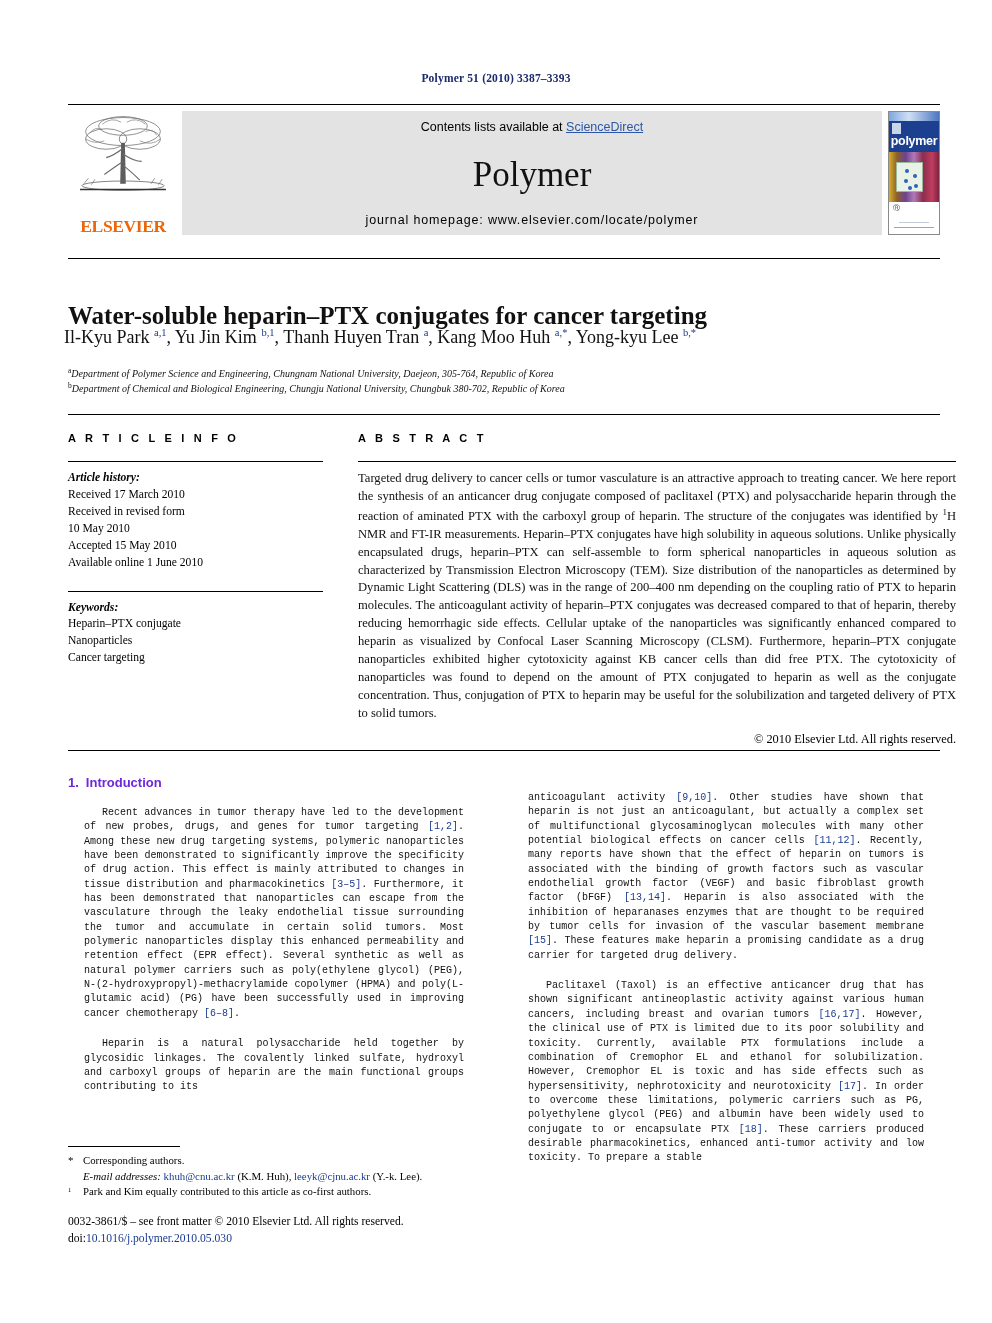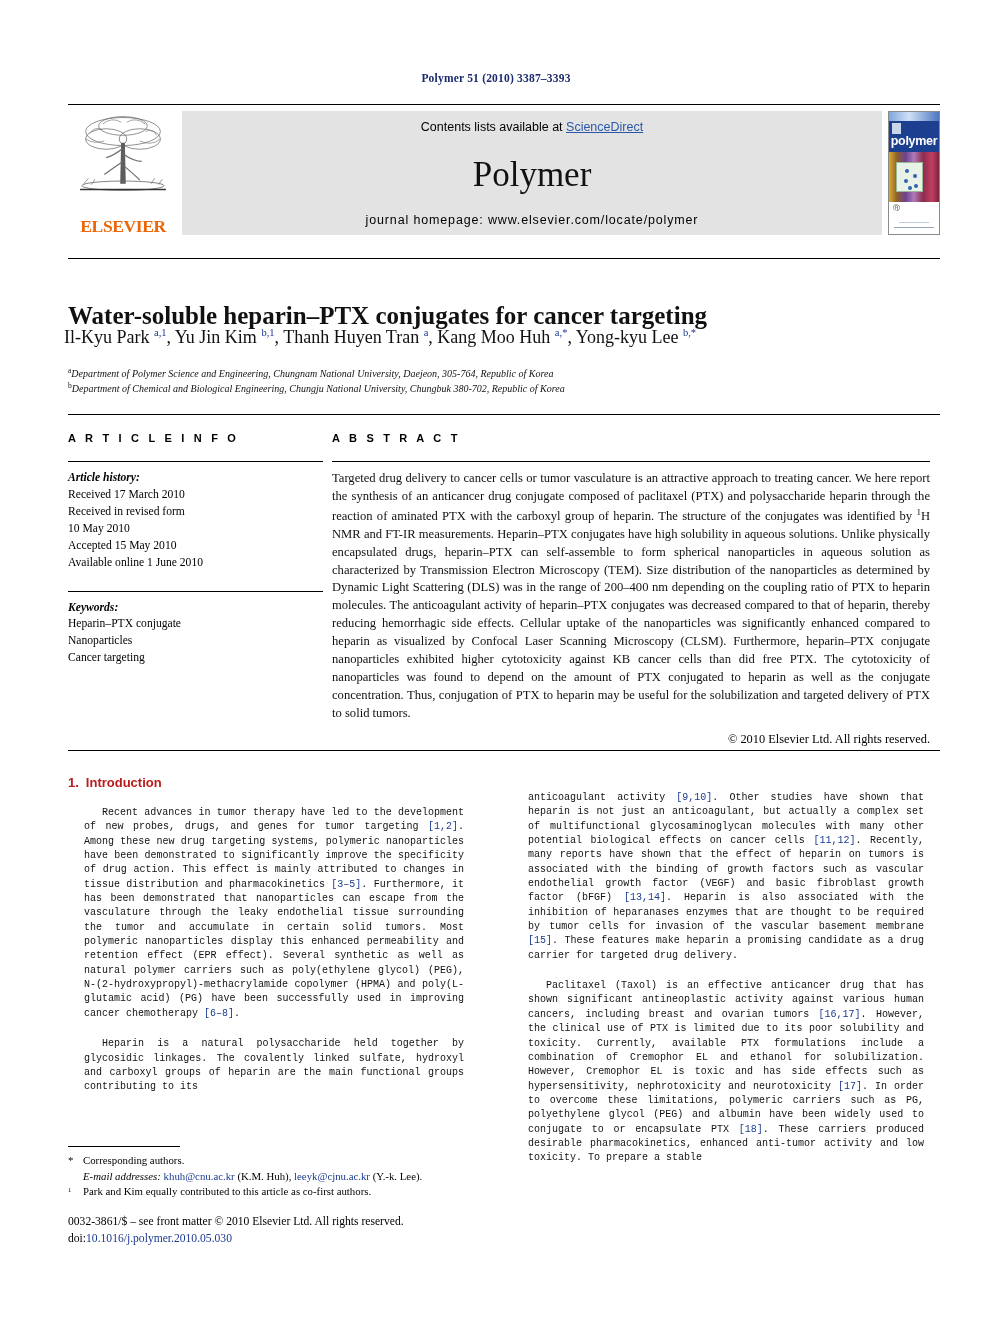--- a/index.html
+++ b/index.html
@@ -174,21 +174,21 @@
 
   
   .info-rule {
     position:absolute; left: 68px; top: 414px; width: 872px;
     border-top: 1.1px solid #000;
   }
   .info-col {
     position: absolute; left: 68px; top: 432px; width: 255px;
   }
   .abs-col {
-    position: absolute; left: 332px; top: 432px; width: 598px;
+    position: absolute; left: 358px; top: 432px; width: 598px;
   }
   .sec-head {
     font-family: "Liberation Sans", sans-serif;
     font-weight: bold;
     font-size: 11px;
     letter-spacing: 3.2px;
     color: #000;
     margin-bottom: 17px;
   }
   .thin-rule { border-top: 0.9px solid #000; margin-bottom: 8px; }
@@ -223,21 +223,21 @@
     position: absolute; left: 68px; top: 775px; width: 412px;
   }
   .body-right {
     position: absolute; left: 512px; top: 775px; width: 428px;
   }
   .h2 {
     font-family: "Liberation Sans", sans-serif;
     font-weight: bold;
     font-size: 13px;
     margin: 0 0 12px 0;
-    color: #b91c1c;
+    color: #6d28d9;
   }
   .h2 .num { margin-right: 7px; }
   p.body {
     font-family: Liberation Mono, monospace;
     font-size: 10px;
     line-height: 1.435;
     text-align: justify;
     margin: 16px;
     text-indent: 18px;
     color: #111;

